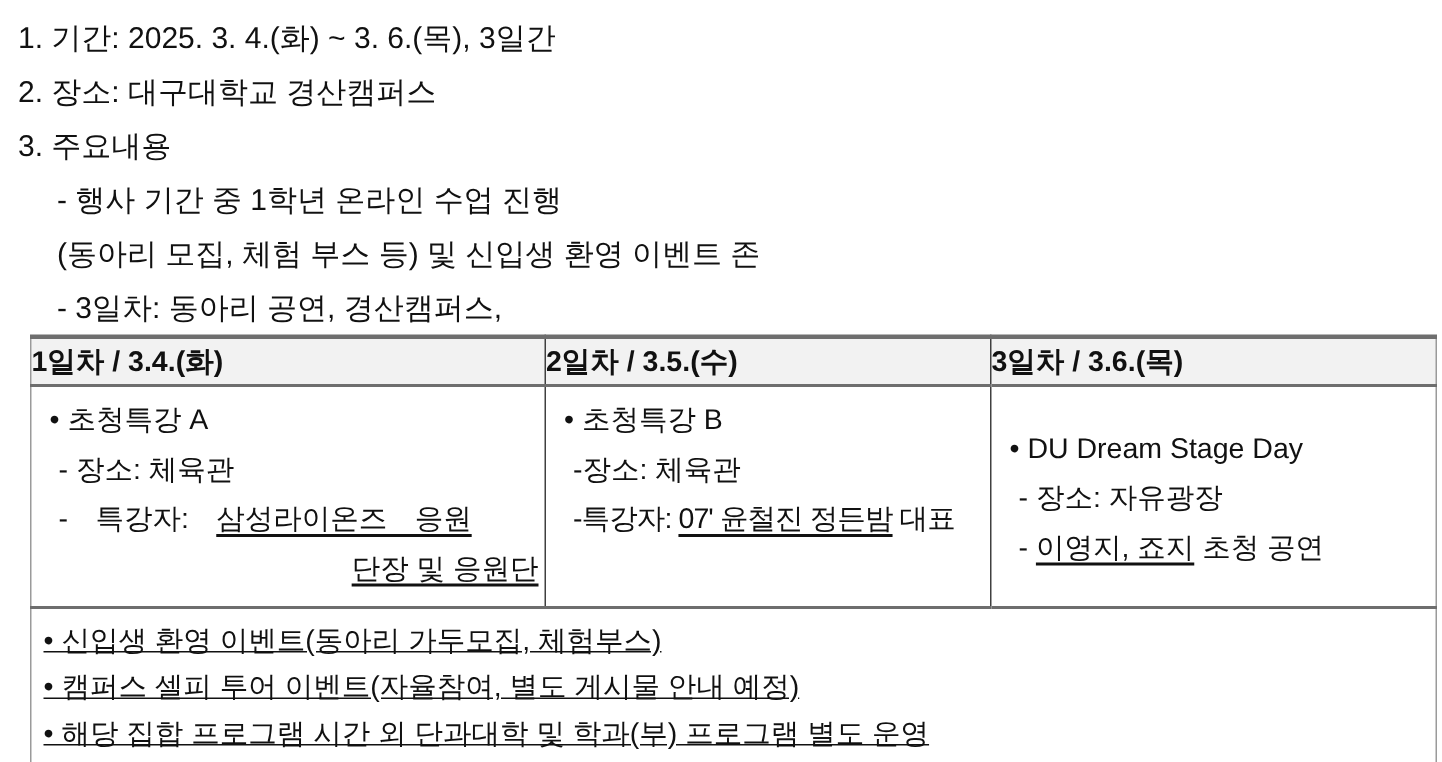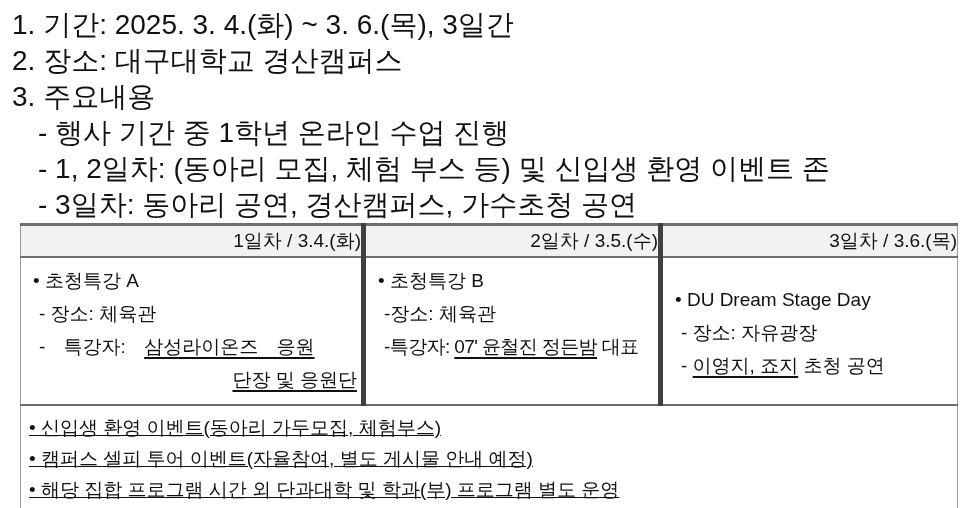--- a/index.html
+++ b/index.html
@@ -12,46 +12,46 @@
     box-sizing: border-box;
   }
 
   
   .line { white-space: pre-wrap; }
   .seg { white-space: pre-wrap; }
   .b { font-weight: 400; }
   .u { text-decoration: underline; text-decoration-thickness: 2px; text-underline-offset: 4px; }
 
   
-  .intro { padding: 7px 0 0 12px; font-size: 28px; }
+  .intro { padding: 7px 0 0 12px; font-size: 20px; }
   .intro .line { height: 36px; display: flex; align-items: center; }
   .intro .line.ind1 { padding-left: 26px; }
 
   
   table.sched {
     margin-left: 20px;
     width: 937px;
     border-collapse: collapse;
     table-layout: fixed;
     font-size: 19px;
     border-top: 3px solid #6e6e6e;
     border-bottom: 3px solid #6e6e6e;
     border-left: 1px solid #9a9a9a;
     border-right: 1px solid #9a9a9a;
   }
   table.sched thead th {
     height: 30px;
     background: #f2f2f2;
-    font-weight: 400;
-    text-align: right;
+    font-weight: 700;
+    text-align: left;
     vertical-align: middle;
     border-bottom: 2px solid #6e6e6e;
     padding: 0;
   }
-  table.sched th + th, table.sched .day-row td + td { border-left: 5px solid #404040; }
+  table.sched th + th, table.sched .day-row td + td { border-left: 1px solid #404040; }
   .day-row td {
     height: 136px;
     vertical-align: top;
     padding: 6px 4px 4px 12px;
     border-bottom: 2px solid #6e6e6e;
   }
   .day-row td.mid { vertical-align: middle; }
   .cell .line { line-height: 33px; }
   .cell .line.dash { padding-left: 6px; }
   .cell .line.deep { padding-left: 66px; text-align: right; }
@@ -63,22 +63,22 @@
 </head>
 <body>
 
 <div class="doc">
 
   <div class="intro">
       <div class="line"><span class="seg">1. 기간: 2025. 3. 4.(화) ~ 3. 6.(목), 3일간</span></div>
       <div class="line"><span class="seg">2. 장소: 대구대학교 경산캠퍼스</span></div>
       <div class="line"><span class="seg">3. 주요내용</span></div>
       <div class="line ind1"><span class="seg">- 행사 기간 중 1학년 </span><span class="seg b">온라인 수업 진행</span></div>
-      <div class="line ind1"><span class="seg">- 1, 2일차: </span><span class="seg">(동아리 모집, 체험 부스 등) 및 </span><span class="seg b">신입생 환영 이벤트 존</span></div>
-      <div class="line ind1"><span class="seg">- 3일차: 동아리 공연, 경산캠퍼스, </span><span class="seg b">가수초청 공연</span></div>
+      <div class="line ind1"><span class="seg">(동아리 모집, 체험 부스 등) 및 </span><span class="seg b">신입생 환영 이벤트 존</span></div>
+      <div class="line ind1"><span class="seg">- 3일차: 동아리 공연, 경산캠퍼스, </span></div>
     </div>
 
   <table class="sched">
     <colgroup>
       <col style="width:343px">
       <col style="width:297px">
       <col style="width:297px">
     </colgroup>
     <thead>
       <tr>

